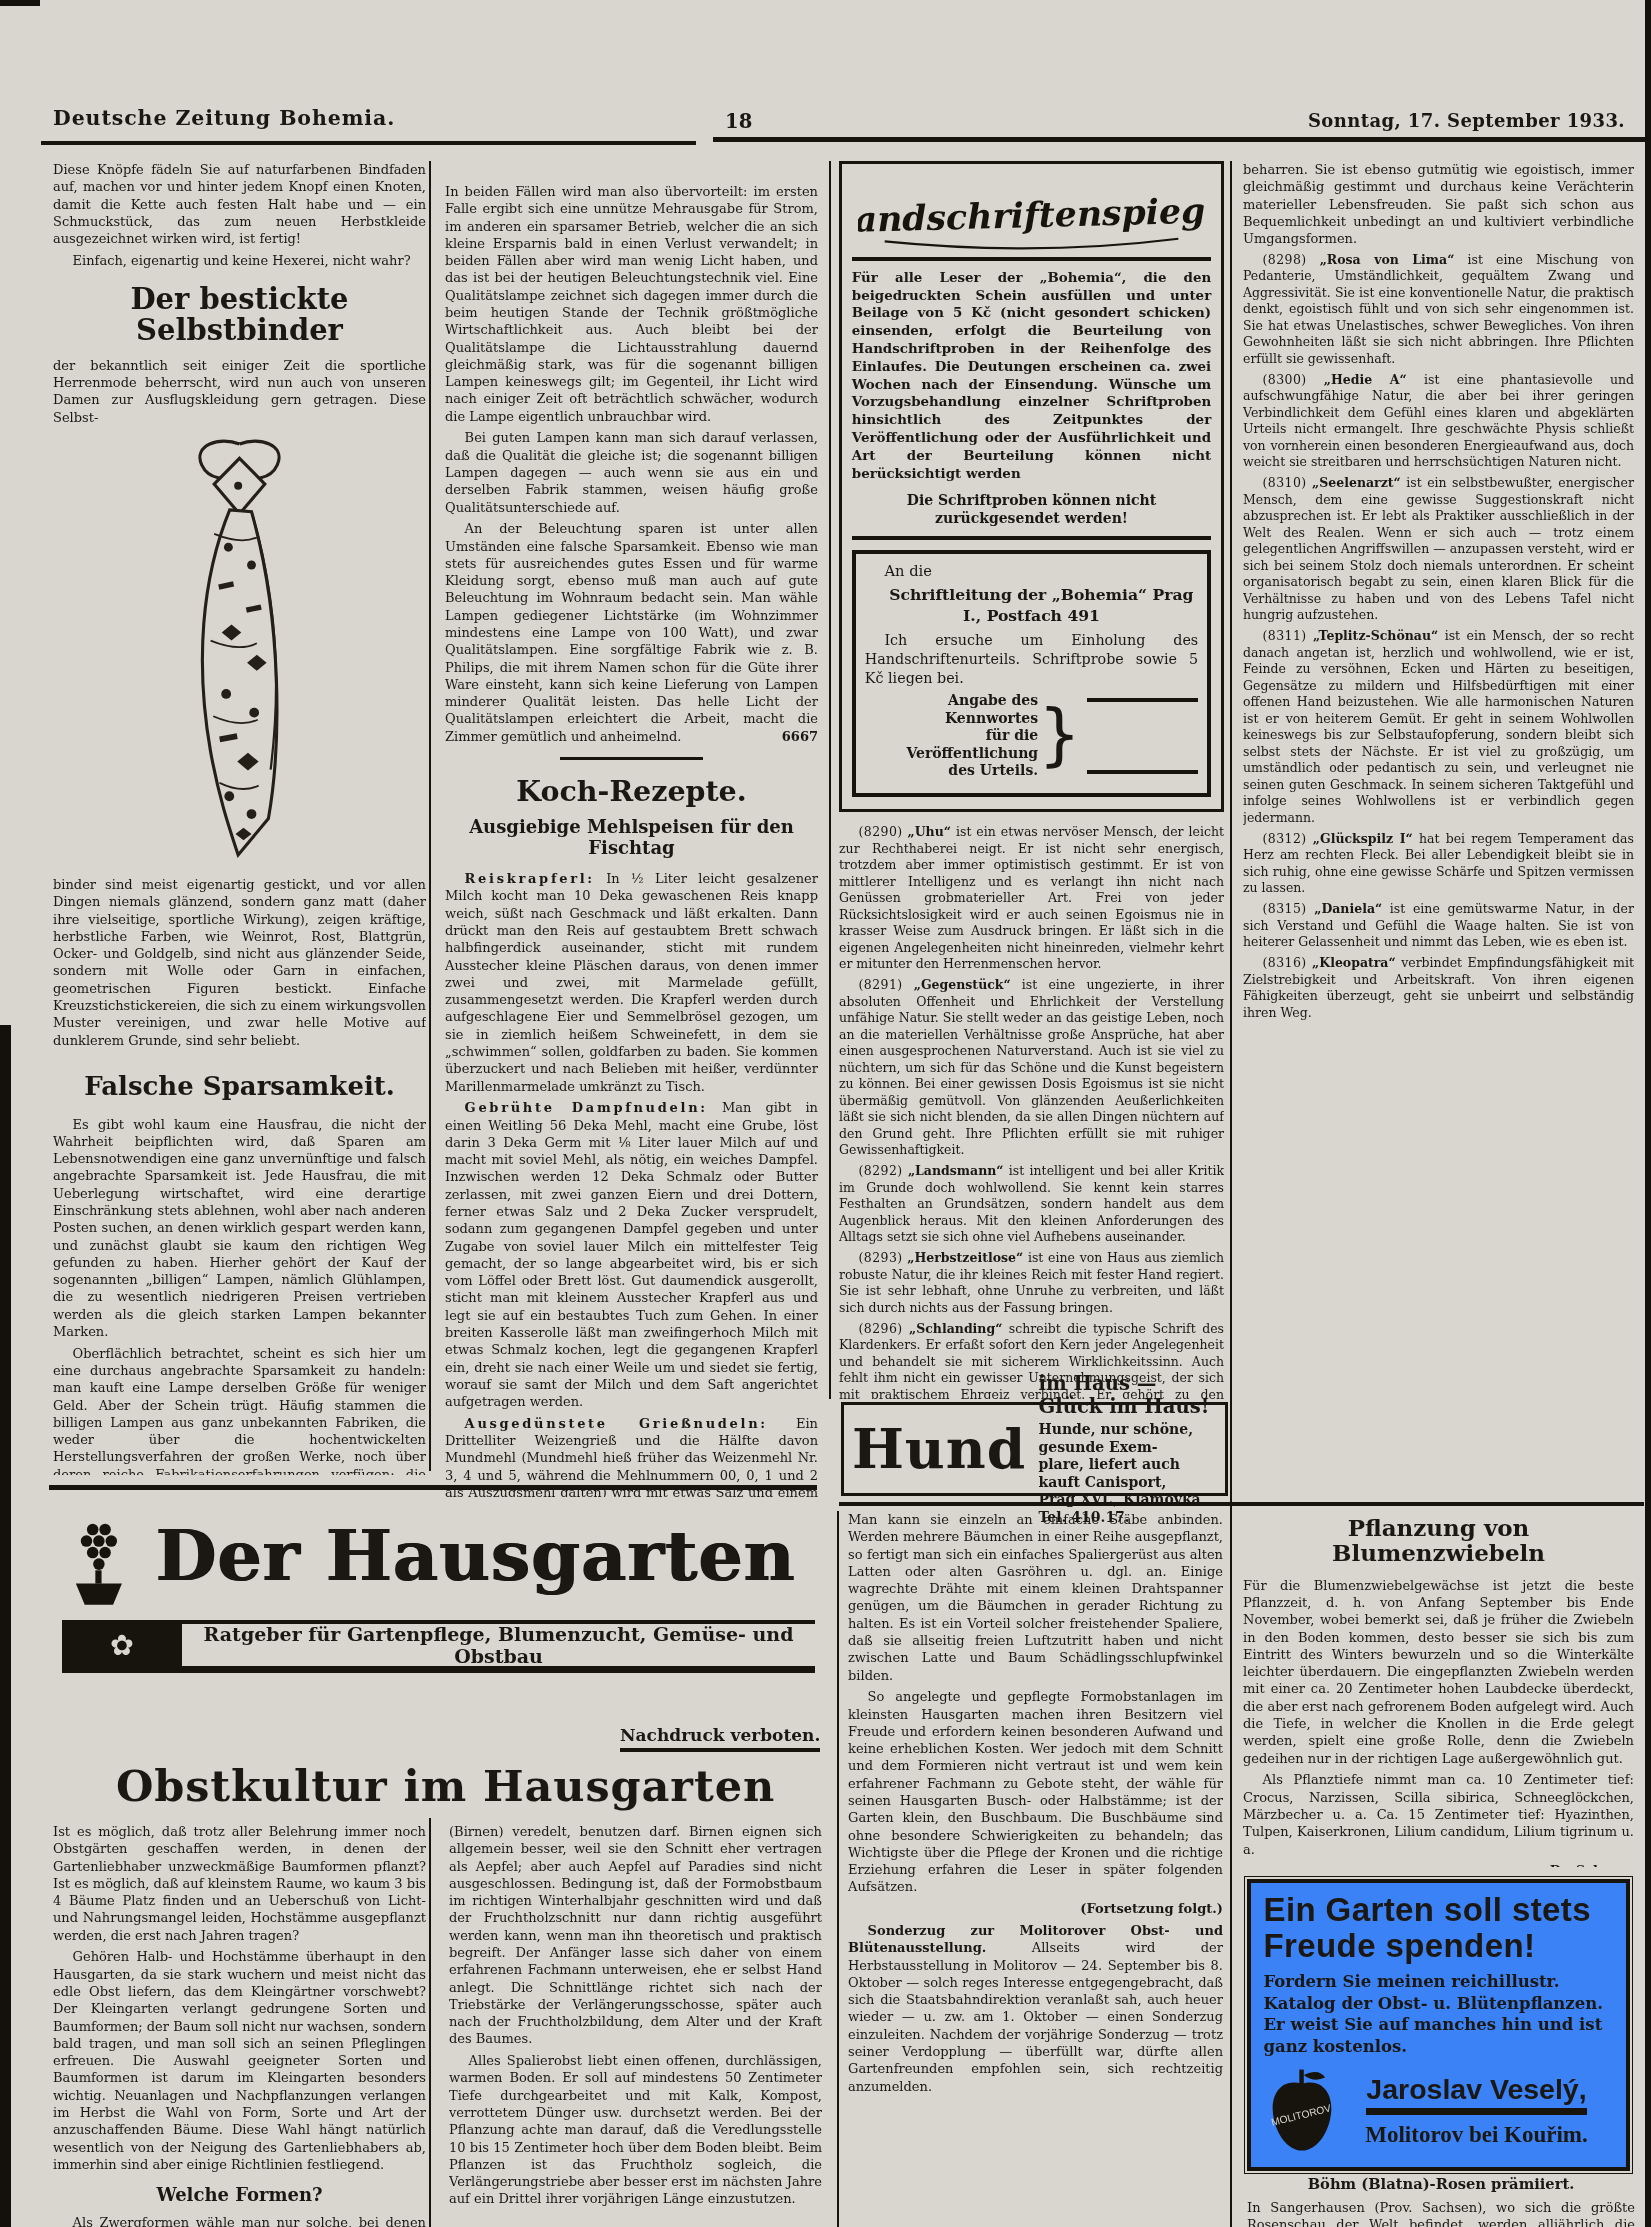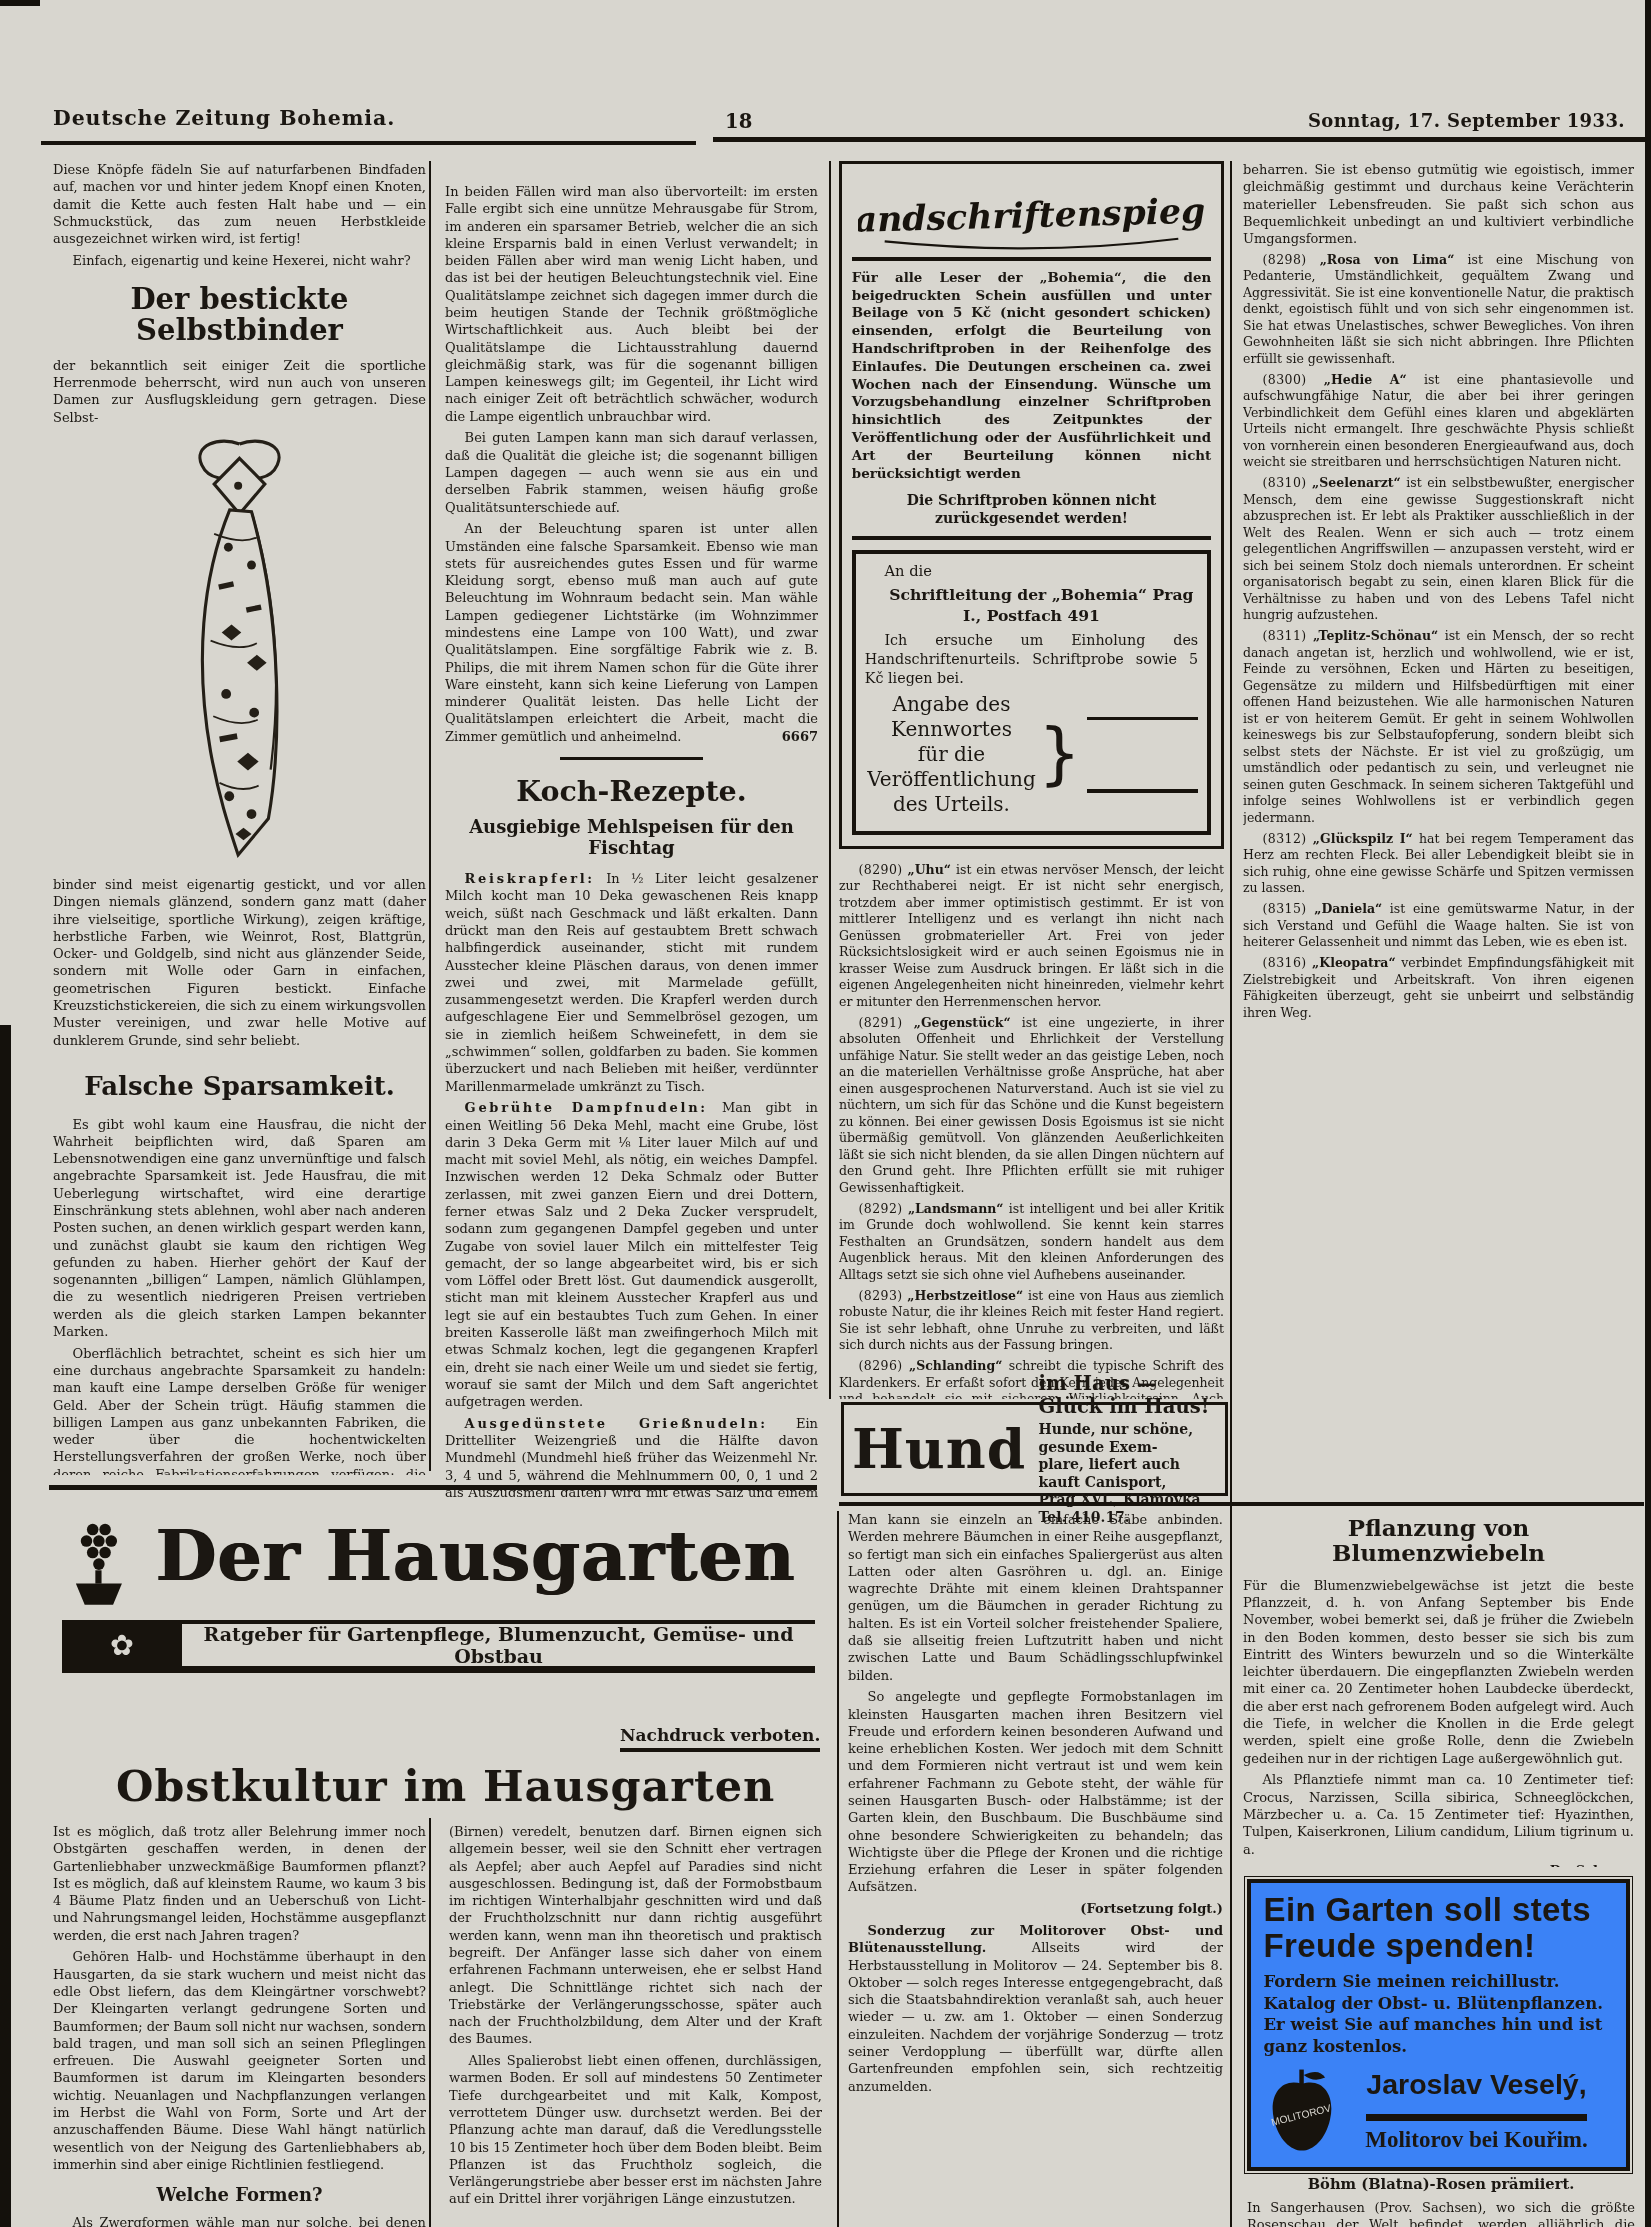--- a/index.html
+++ b/index.html
@@ -24,21 +24,21 @@
   .hs-box{border:3.1px solid #17130d;padding:3.6px 9.8px 11.6px;margin-bottom:12.5px;}
   .hs-script{display:block;margin:2.7px auto 1.8px;}
   .hs-intro{font-size:13.4px;font-weight:bold;text-align:justify;margin:4.5px 0 8px;}
   .hs-note{font-size:14px;font-weight:bold;text-align:center;border-bottom:4px solid #17130d;
            padding-bottom:8px;margin-bottom:9.8px;}
   .hs-form{border:4px solid #17130d;padding:7.1px 9px 13.4px;}
   .hs-to{font-size:14.7px;text-indent:53px;margin:0 0 2.7px;}
   .hs-addr{font-size:15.6px;font-weight:bold;margin:0 0 8px;text-align:center;}
   .hs-req{font-size:14.3px;text-align:justify;margin:0 0 18px;text-indent:19.6px;}
   .hs-kennwort{display:flex;align-items:center;}
-  .hs-kw-label{width:52%;font-size:20px;font-weight:normal;text-align:center;line-height:1.25;}
+  .hs-kw-label{width:52%;font-size:14px;font-weight:bold;text-align:right;line-height:1.25;}
   .hs-brace{font-size:67px;line-height:0.8;font-family:"DejaVu Sans",sans-serif;}
   .hs-lines{flex:1;height:76px;display:flex;flex-direction:column;justify-content:space-between;margin-left:6.2px;}
   .hs-line{height:3.6px;background:#17130d;}
   .entry{font-size:12.5px;line-height:1.32;}
   .eno{letter-spacing:0.4px;}
   .ename{font-weight:bold;}
   
   .hund-ad{position:absolute;left:841px;top:1402px;width:387px;height:94px;border:3.6px solid #17130d;
            box-sizing:border-box;display:flex;align-items:center;padding:2.7px 8px;}
   .hund-word{font-size:55px;font-weight:bold;line-height:0.9;margin-right:12.5px;letter-spacing:0.9px;}
@@ -63,21 +63,21 @@
   
   .bl-head{font-size:23px;font-weight:bold;text-align:center;margin:3.6px 0 11.6px;line-height:1.1;}
   .dr-sig{text-align:right;font-weight:bold;padding-right:27px;}
   .garten-ad{position:absolute;left:1247px;top:1879px;width:383px;border:4.5px solid #17130d;
              box-sizing:border-box;padding:9px 12.5px 11.6px;background:#3b82f6;outline:1.8px solid #17130d;outline-offset:2.7px;}
   .ga-h{font-family:"Liberation Sans",sans-serif;font-size:33px;font-weight:bold;line-height:1.08;letter-spacing:0.4px;}
   .ga-body{font-size:16.5px;font-weight:bold;margin-top:8px;line-height:1.3;}
   .ga-row{display:flex;align-items:center;margin-top:9px;}
   .ga-name-wrap{flex:1;text-align:center;}
   .ga-name{font-family:"Liberation Sans",sans-serif;font-size:28.5px;font-weight:bold;
-           border-bottom:7.1px solid #17130d;display:inline-block;padding-bottom:13px;}
+           border-bottom:7.1px solid #17130d;display:inline-block;padding-bottom:2px;}
   .ga-place{font-size:23px;font-weight:bold;margin-top:6.2px;font-family:"Liberation Serif",serif;}
   .rosen{position:absolute;left:1247px;top:2174px;width:388px;font-size:13px;text-align:justify;line-height:1.33;}
   .rosen-head{font-weight:bold;text-align:center;font-size:14.7px;margin-bottom:5.3px;}
   .tie-fig{display:block;margin:5.3px auto 8px;}
   
   .scan{position:absolute;background:#14110c;}
 </style>
 </head>
 <body>
 

